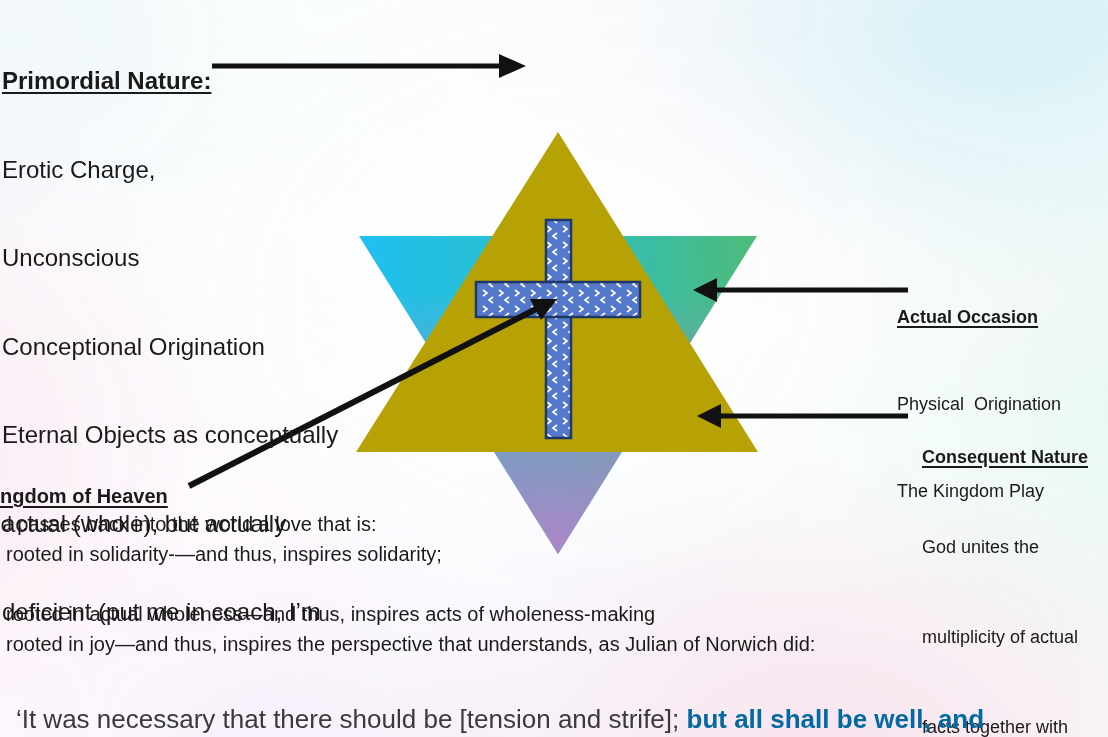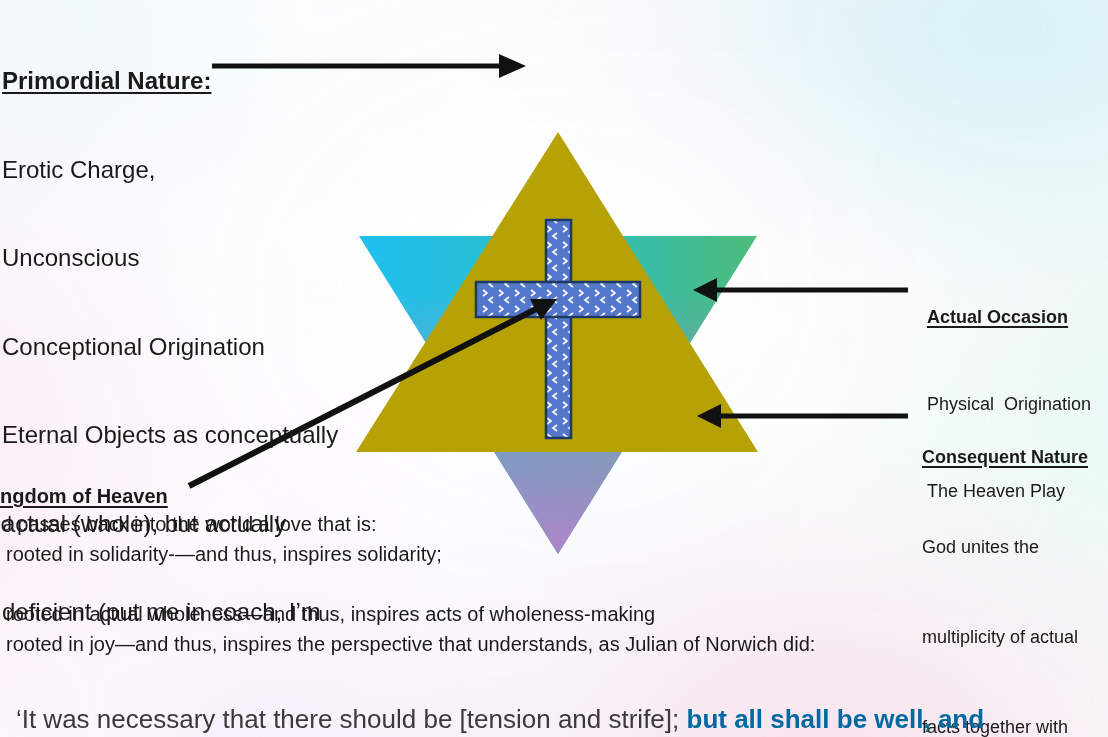--- a/index.html
+++ b/index.html
@@ -16,21 +16,21 @@
       radial-gradient(420px 320px at 6% 12%, rgba(215,235,245,0.32), rgba(215,235,245,0) 70%),
       conic-gradient(from 40deg at 52% 44%, rgba(250,215,235,0.16), rgba(215,240,225,0.16) 70deg,
         rgba(215,230,250,0.16) 140deg, rgba(245,220,245,0.16) 200deg,
         rgba(220,245,240,0.16) 270deg, rgba(250,215,235,0.16) 360deg);}
   svg.layer{position:absolute;left:0;top:0;}
   .t{position:absolute;white-space:pre;color:#1a1a1a;}
   .hd{font-weight:700;text-decoration:underline;text-decoration-thickness:2px;text-underline-offset:3px;}
   .blk-prim{left:2px;top:7px;font-size:24px;line-height:29.5px;}
   .blk-prim div{white-space:pre;}
   .blk-right{font-size:18px;}
-  .actual{left:927px;top:245px;line-height:29px;}
+  .actual{left:897px;top:245px;line-height:29px;}
   .consequent{left:922px;top:382px;line-height:30px;}
   .k-head{left:-20px;top:485px;font-size:20px;}
   .k-intro{left:-26px;top:513px;font-size:20px;}
   .k-line{left:6px;font-size:20px;}
   .q{font-size:26px;color:#3a3a3a;line-height:42px;}
   .q b{font-weight:700;color:#0369a1;}
 </style>
 </head>
 <body>
 
@@ -95,21 +95,21 @@
     <div>Conceptional Origination</div>
     <div>Eternal Objects as conceptually</div>
     <div>actual (whole), but actually</div>
     <div>deficient (put me in coach, I’m</div>
     
   </div>
 
   <div class="t blk-right actual">
     <div class="hd">Actual Occasion</div>
     <div>Physical  Origination</div>
-    <div>The Heaven Play</div>
+    <div>The Kingdom Play</div>
   </div>
 
   <div class="t blk-right consequent">
     <div class="hd">Consequent Nature</div>
     <div>God unites the</div>
     <div>multiplicity of actual</div>
     <div>facts together with</div>
     
     
   </div>

